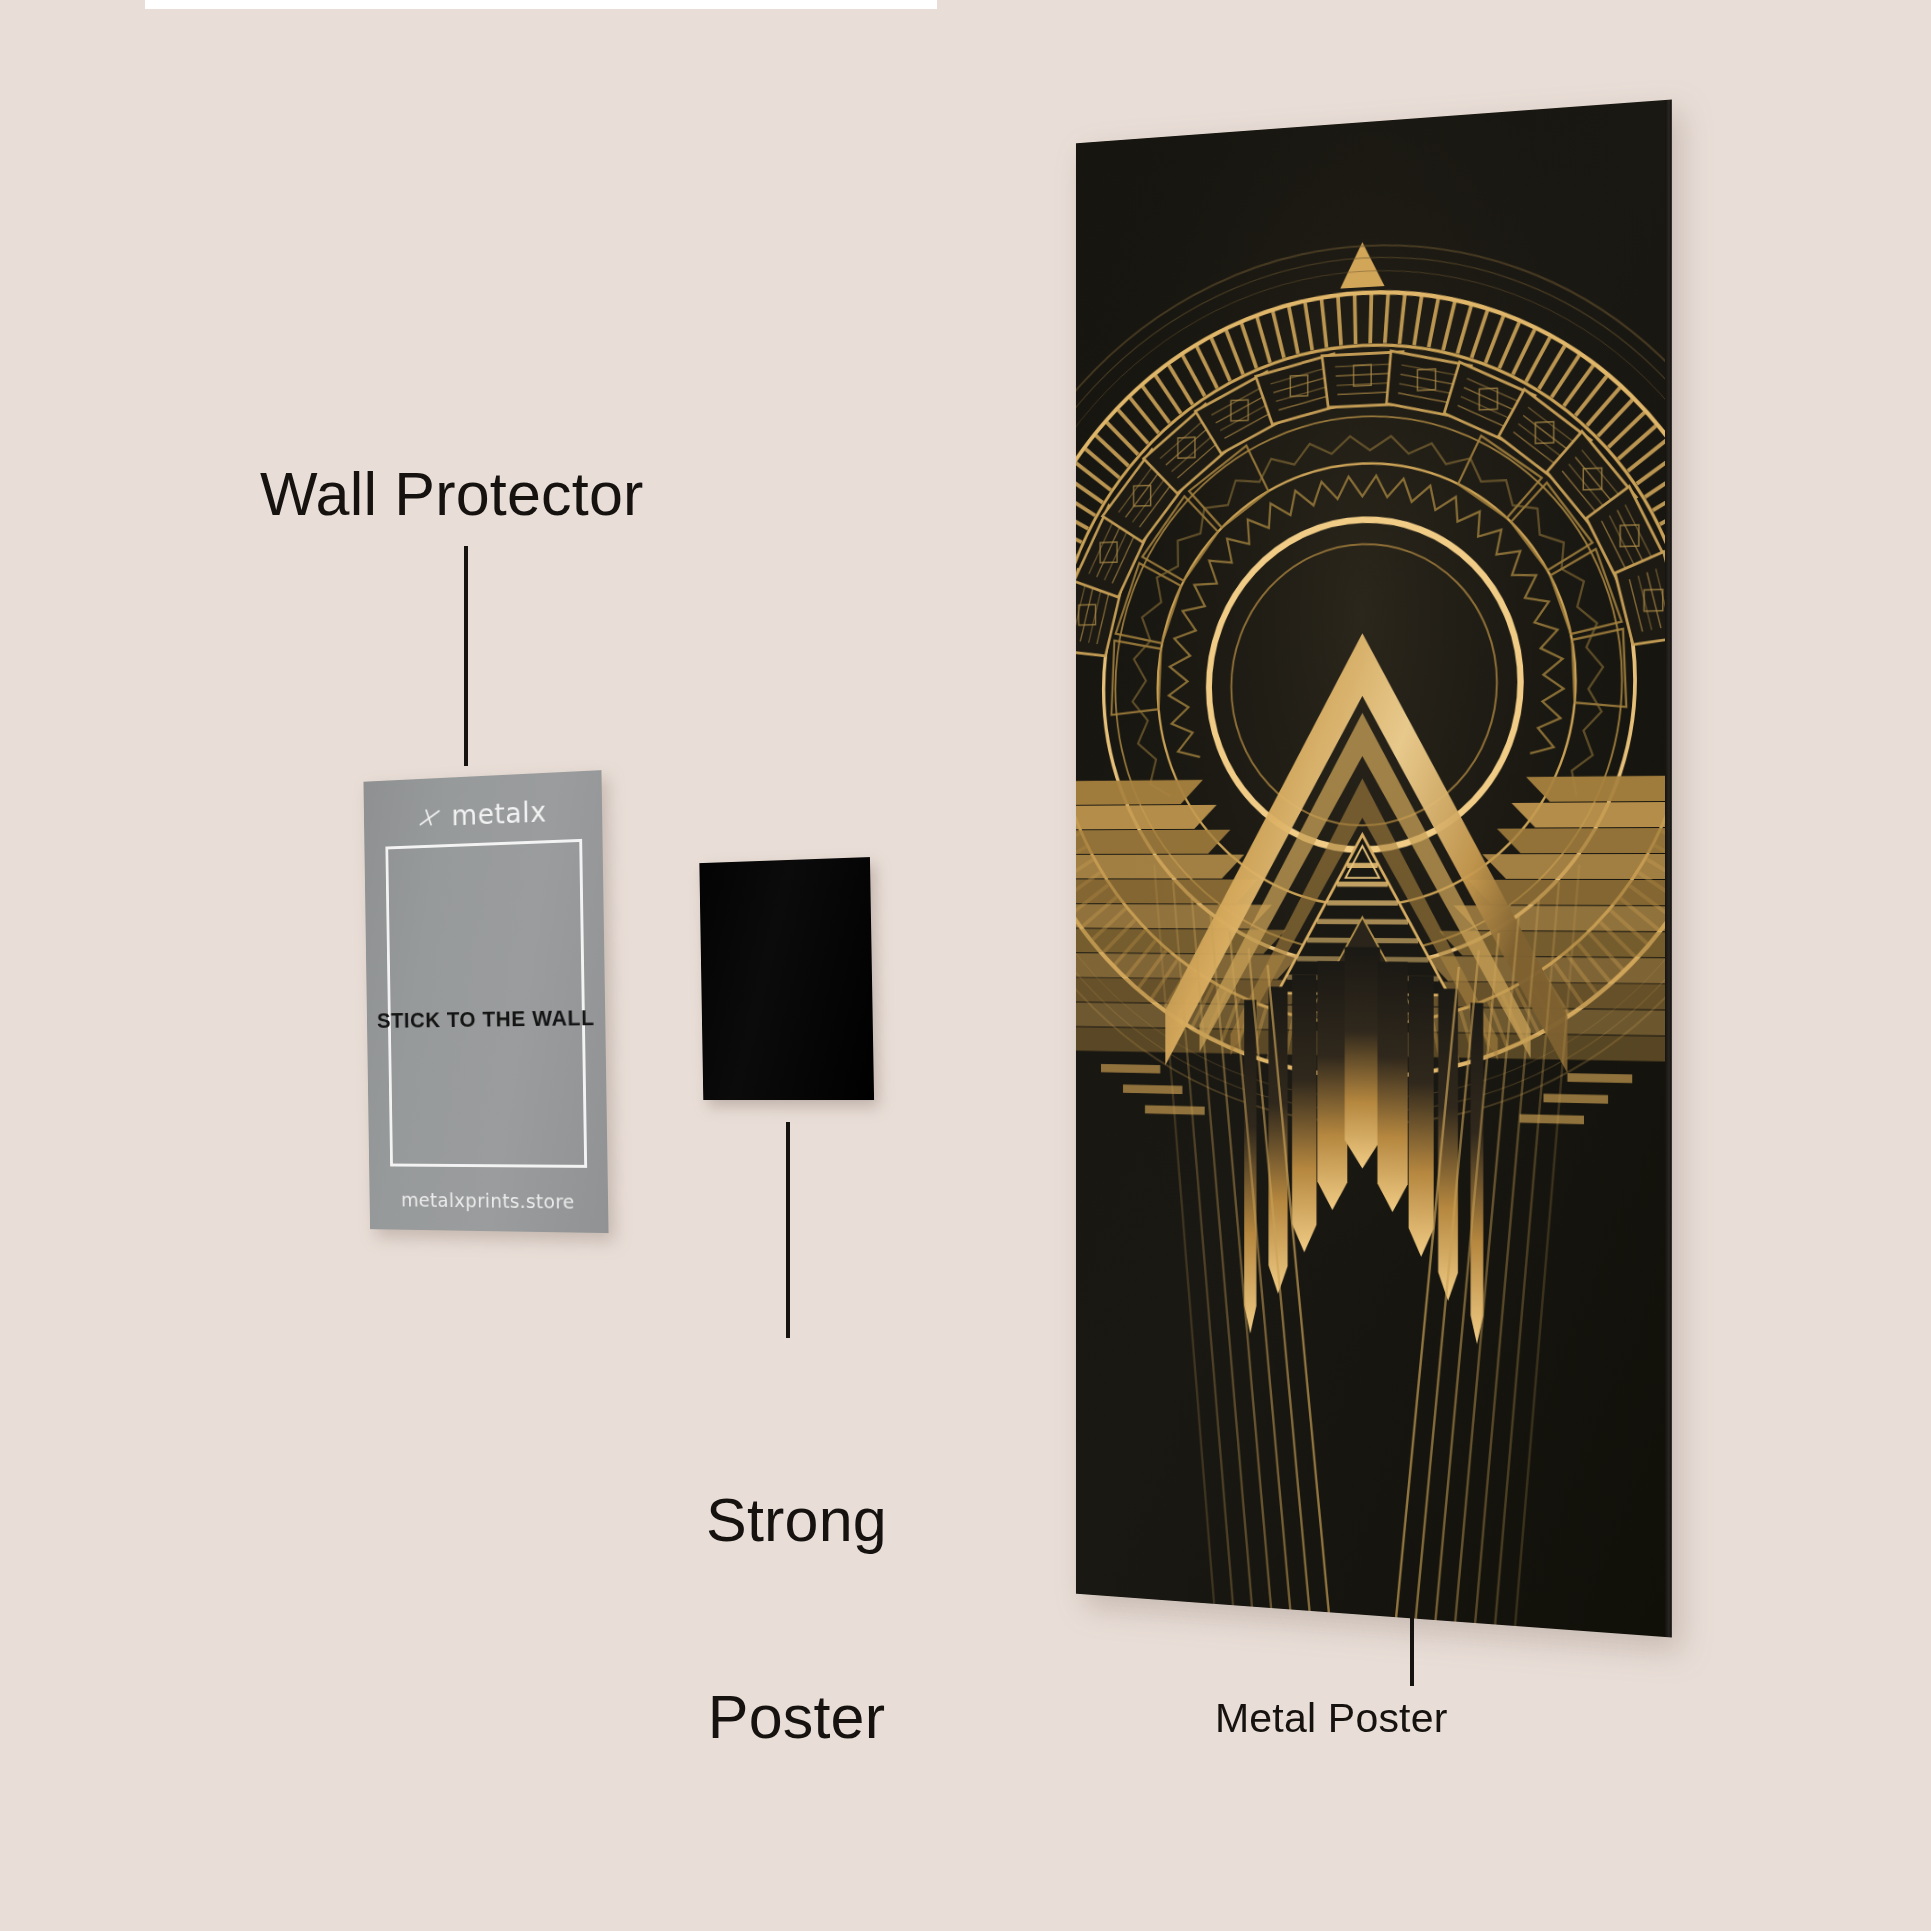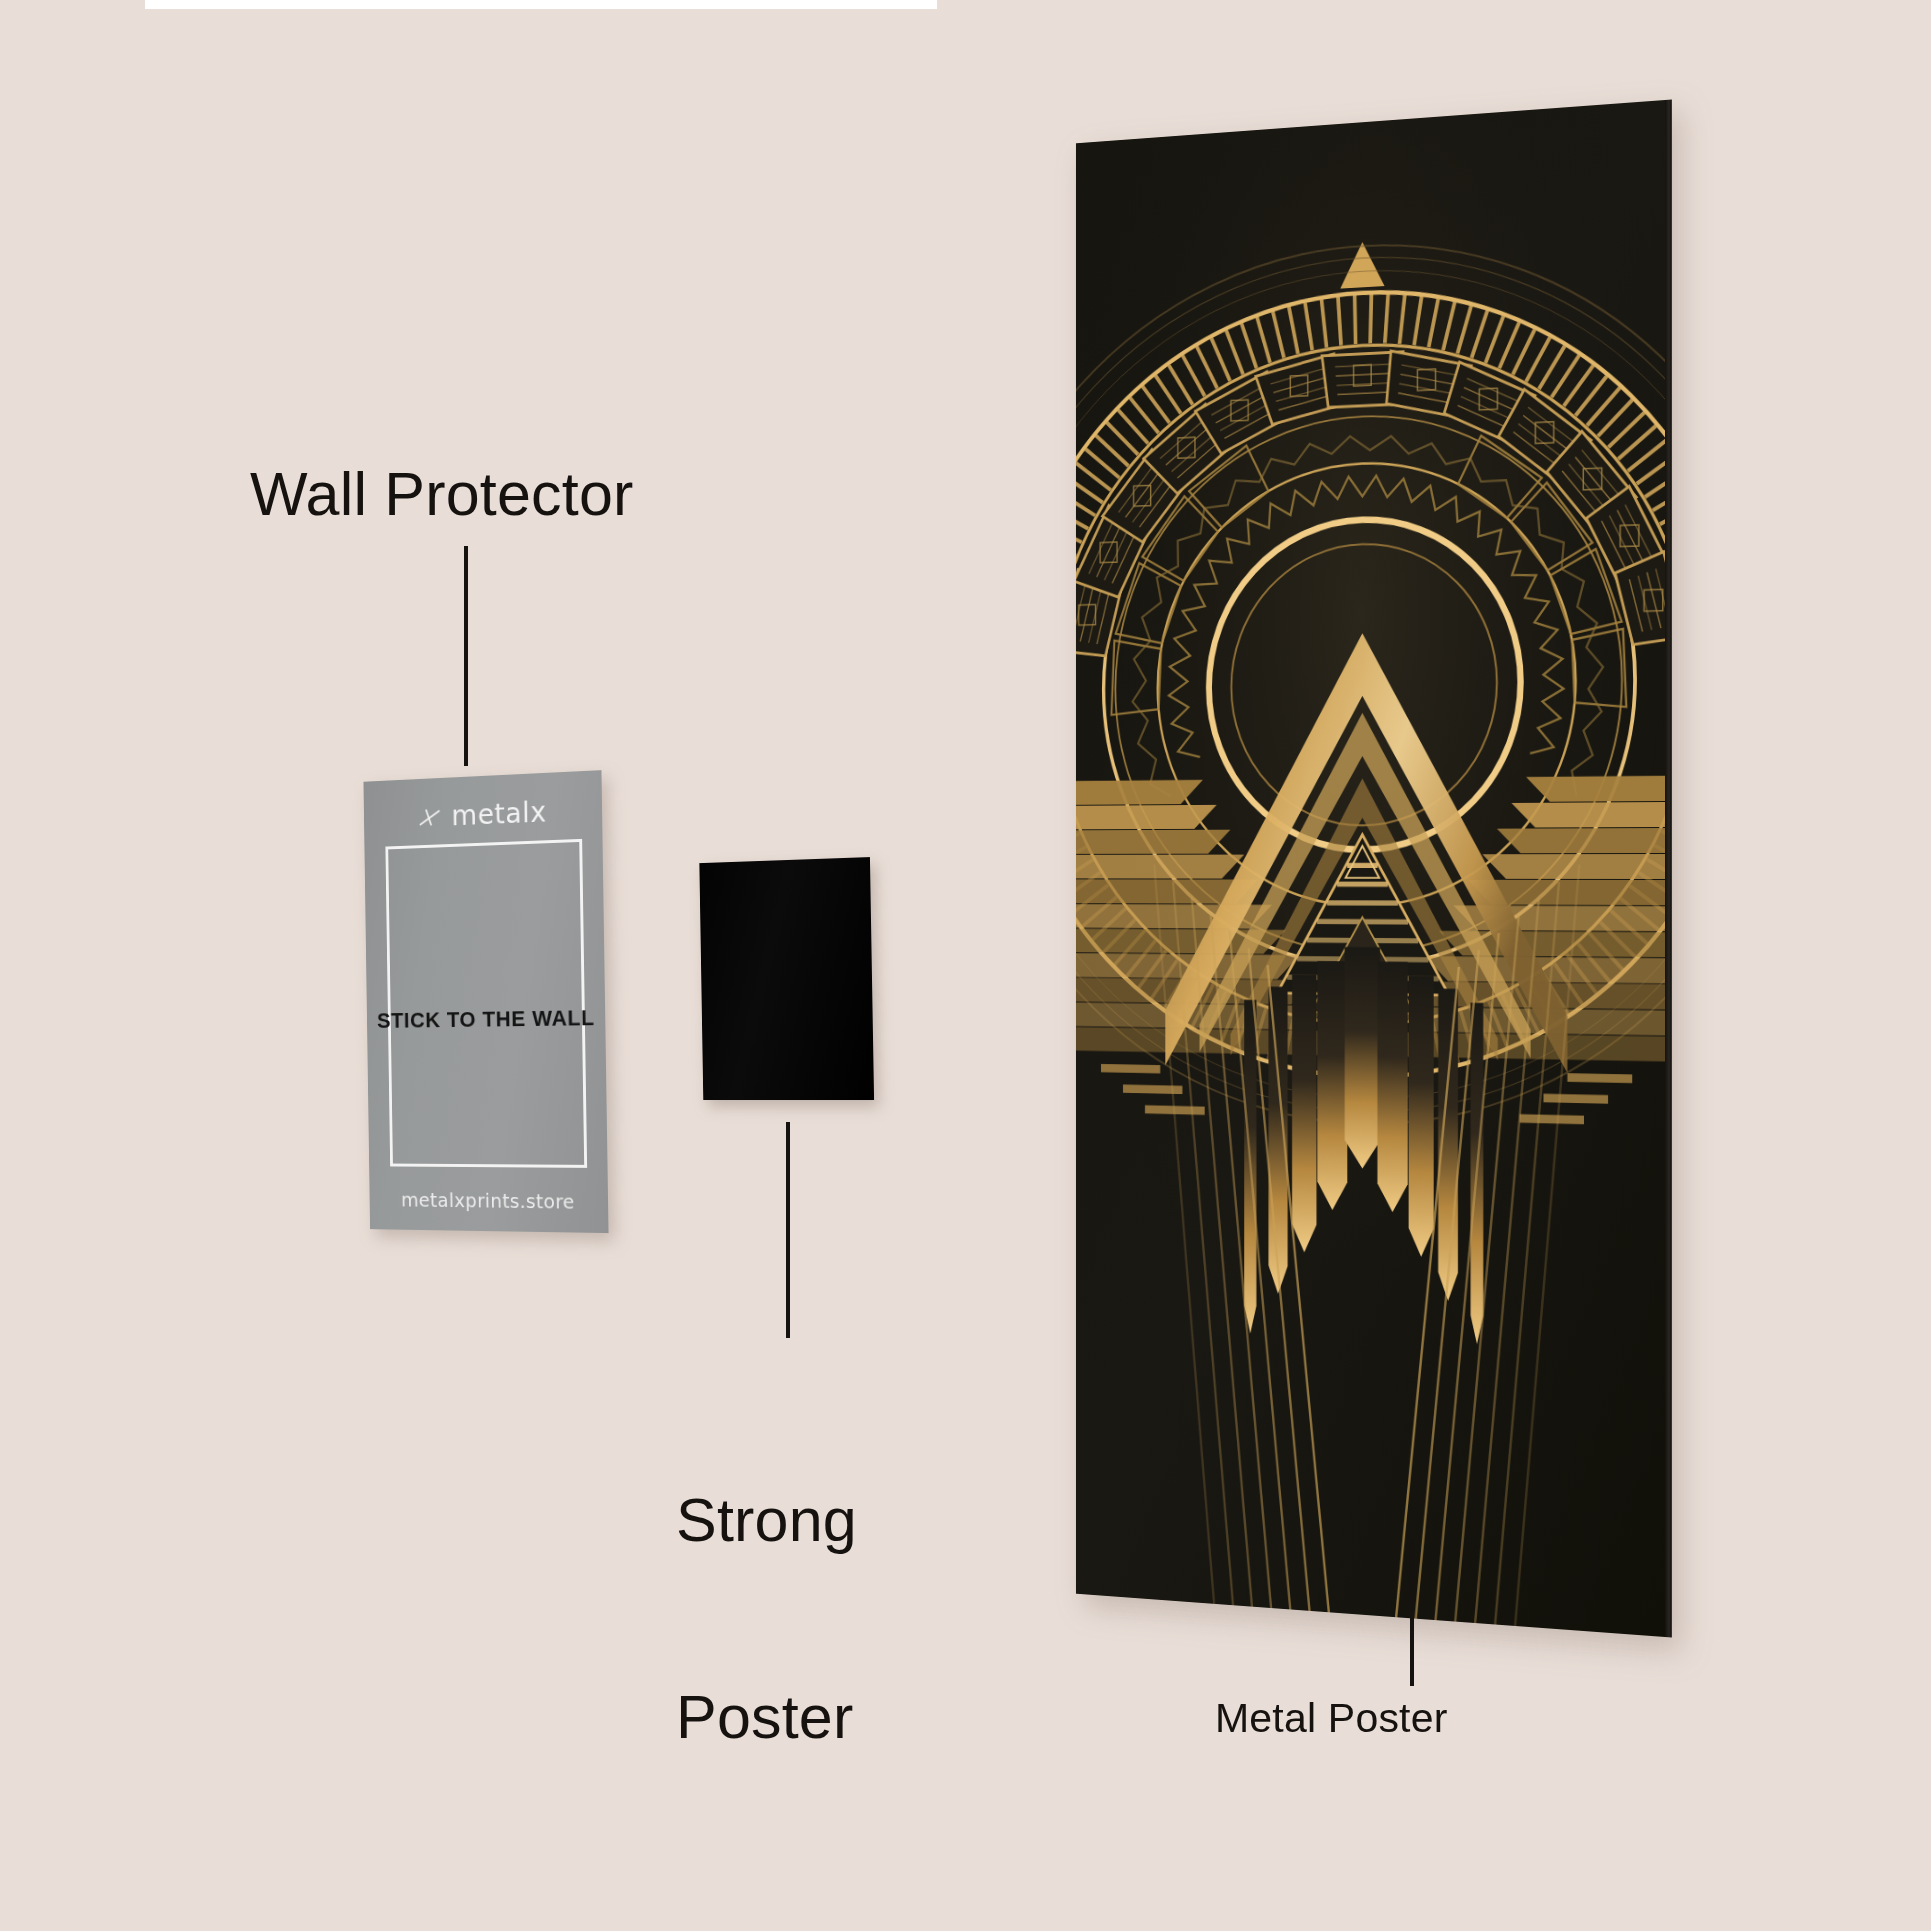--- a/index.html
+++ b/index.html
@@ -20,22 +20,22 @@
 
   
   .callout{
     position:absolute;
     color:#16120f;
     font-weight:400;
     letter-spacing:0.2px;
     white-space:pre;
     line-height:1.08;
   }
-  #label-wall{ left:250px; top:462px; font-size:61px;text-align:center; }
-  #label-magnet{ left:676px; top:1356px; font-size:61px; width:241px; }
+  #label-wall{ left:260px; top:462px; font-size:61px;text-align:center; }
+  #label-magnet{ left:676px; top:1356px; font-size:61px; text-align:center; width:241px; }
   #label-poster{ left:1215px; top:1696px; font-size:41px; }
 
   .leader{
     position:absolute;
     background:#16120f;
     width:3.9px;
   }
   #leader-wall{   left:464px;  top:546px;  height:220px; }
   #leader-magnet{ left:786px;  top:1122px; height:216px; }
   #leader-poster{ left:1410px; top:1539px; height:147px; }

